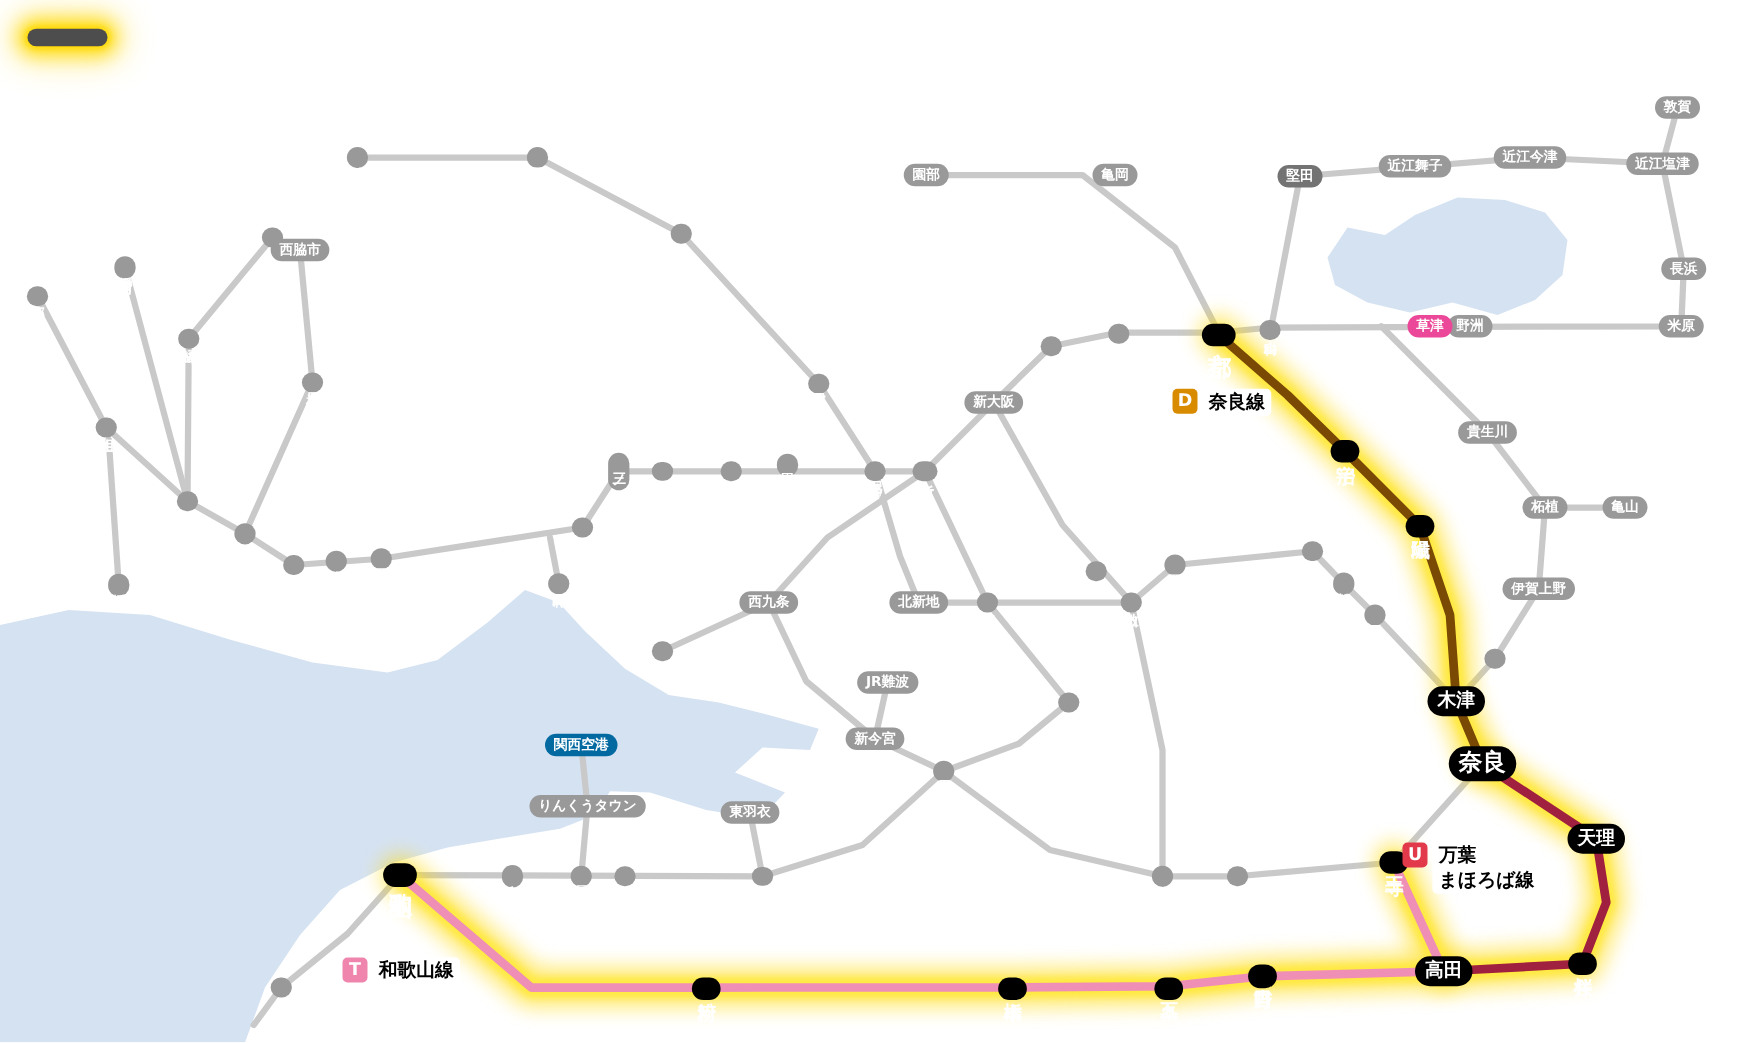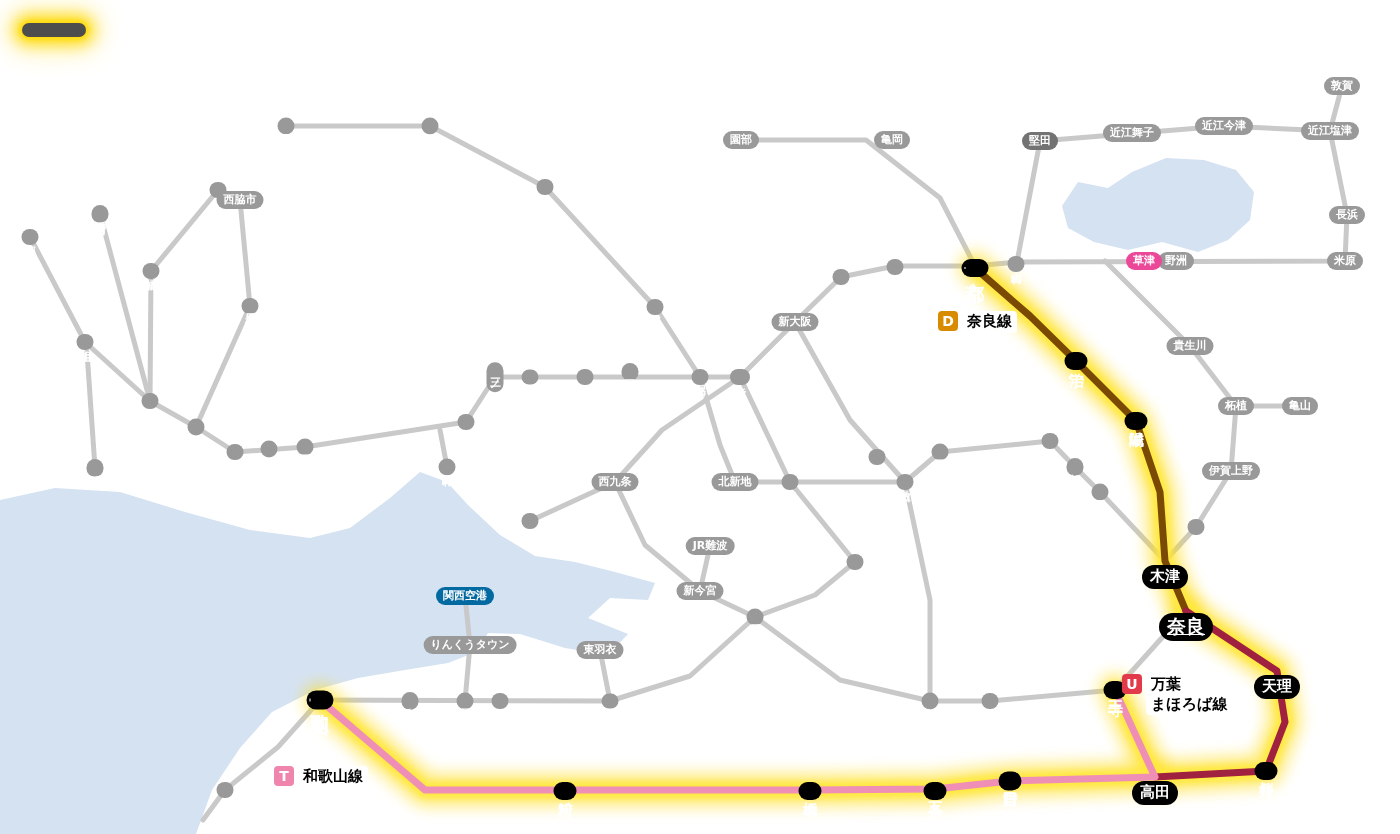--- a/index.html
+++ b/index.html
@@ -9,24 +9,24 @@
   #stations,#line-labels{position:absolute;left:0;top:0;width:1400px;height:690px;pointer-events:none;}
   #stations{z-index:3;}
   #line-labels{z-index:4;}
 
   
   .st{position:absolute;transform:translate(-50%,-50%);color:#fff;font-weight:700;
       border-radius:12px;line-height:1;white-space:nowrap;font-size:11px;}
   .st.h{padding:3px 7px 4px;}
   .st.v{writing-mode:vertical-rl;text-orientation:upright;padding:7px 3px;letter-spacing:1px;}
   .st.b{font-size:15px;border-radius:14px;}
-  .st.b.h{padding:4px 8px 5px;margin-top:16px;}
+  .st.b.h{padding:4px 8px 5px;}
   .st.b.v{padding:8px 4px;}
   .st.md{font-size:14px;}
-  .st.lg{font-size:19px;text-decoration:underline;}
+  .st.lg{font-size:19px;}
 
   
   .legend{position:absolute;left:22px;top:14px;display:flex;gap:74px;align-items:flex-start;z-index:5;}
   .legend-item{display:flex;gap:16px;align-items:flex-start;}
   .sample{margin-top:9px;width:64px;height:14px;border-radius:8px;}
   .ltxt .l1{display:block;font-size:21px;font-weight:700;color:#000;line-height:1.1;}
   .ltxt .l2{display:block;font-size:15px;color:#000;margin-top:3px;line-height:1;}
   .suffix{font-size:14px;}
 
   

